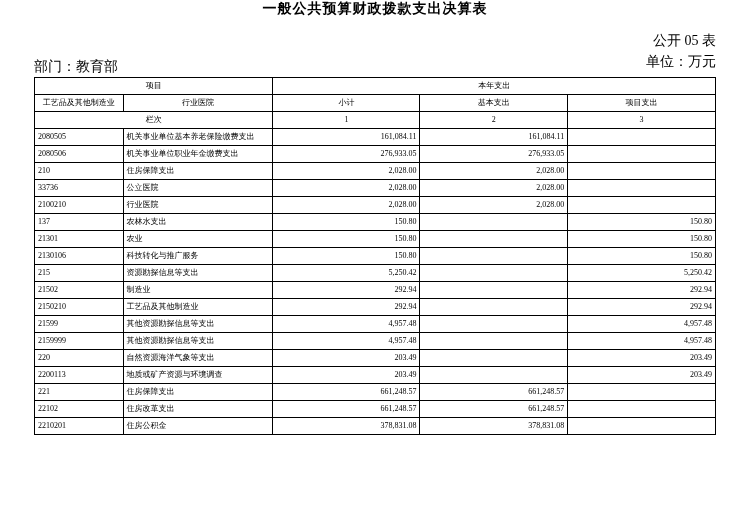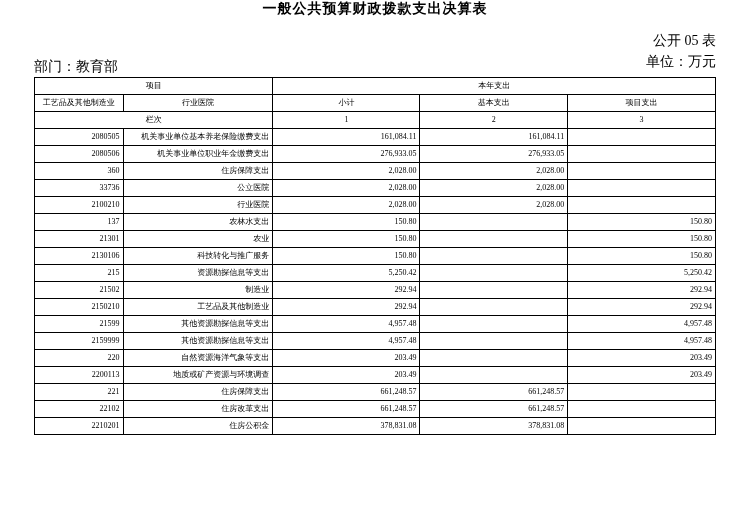--- a/index.html
+++ b/index.html
@@ -51,21 +51,21 @@
     padding: 2px 3px;
     line-height: 1.35;
     vertical-align: middle;
     height: 17px;
     box-sizing: border-box;
   }
   th.h-center, td.c {
     text-align: center;
   }
   td.l {
-    text-align: right;
+    text-align: left;
   }
   td.r {
     text-align: right;
     padding-right: 6px;
     font-family: Liberation Serif, serif;
   }
   td.bold, th.bold {
     font-weight: bold;
   }
   .col-code { width: 13%; }
@@ -131,21 +131,21 @@
           <td class="r"></td>
         </tr>
         <tr>
           <td class="l">2080506</td>
           <td class="l indent1">机关事业单位职业年金缴费支出</td>
           <td class="r">276,933.05</td>
           <td class="r">276,933.05</td>
           <td class="r"></td>
         </tr>
         <tr>
-          <td class="l">360</td>
+          <td class="l">210</td>
           <td class="l bold">住房保障支出</td>
           <td class="r bold">2,028.00</td>
           <td class="r bold">2,028.00</td>
           <td class="r bold"></td>
         </tr>
         <tr>
           <td class="l">33736</td>
           <td class="l indent1">公立医院</td>
           <td class="r">2,028.00</td>
           <td class="r">2,028.00</td>

